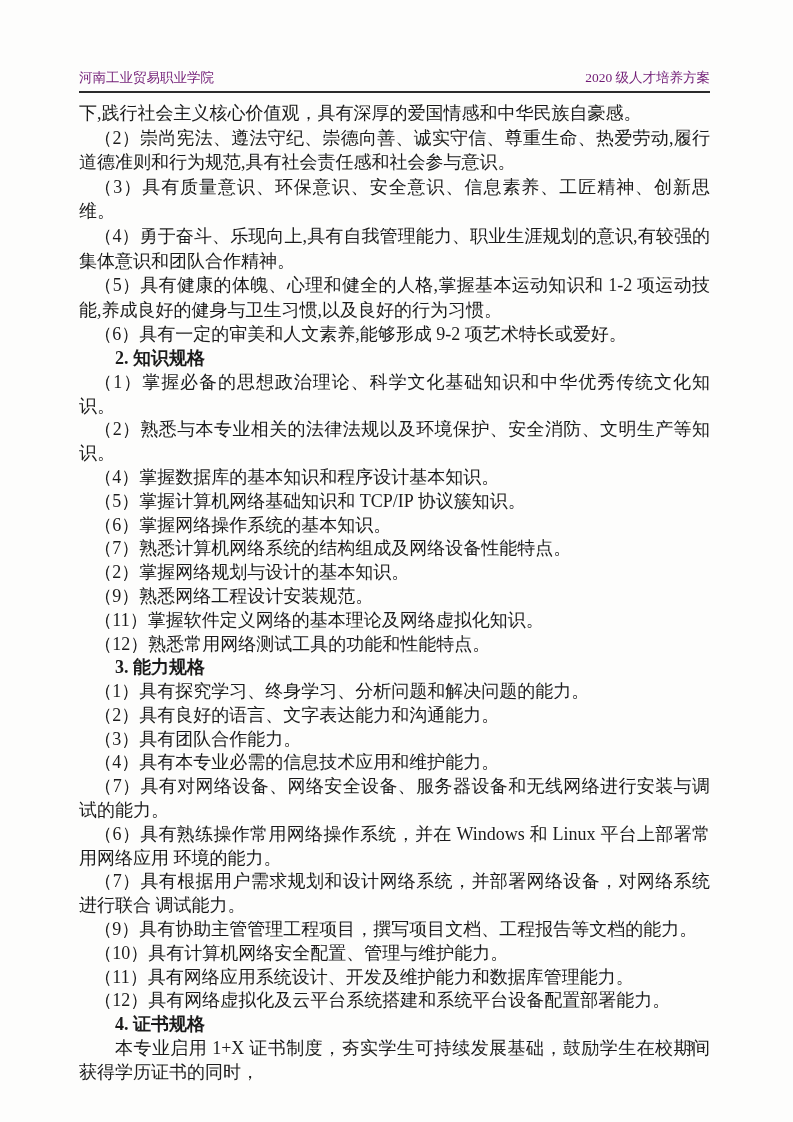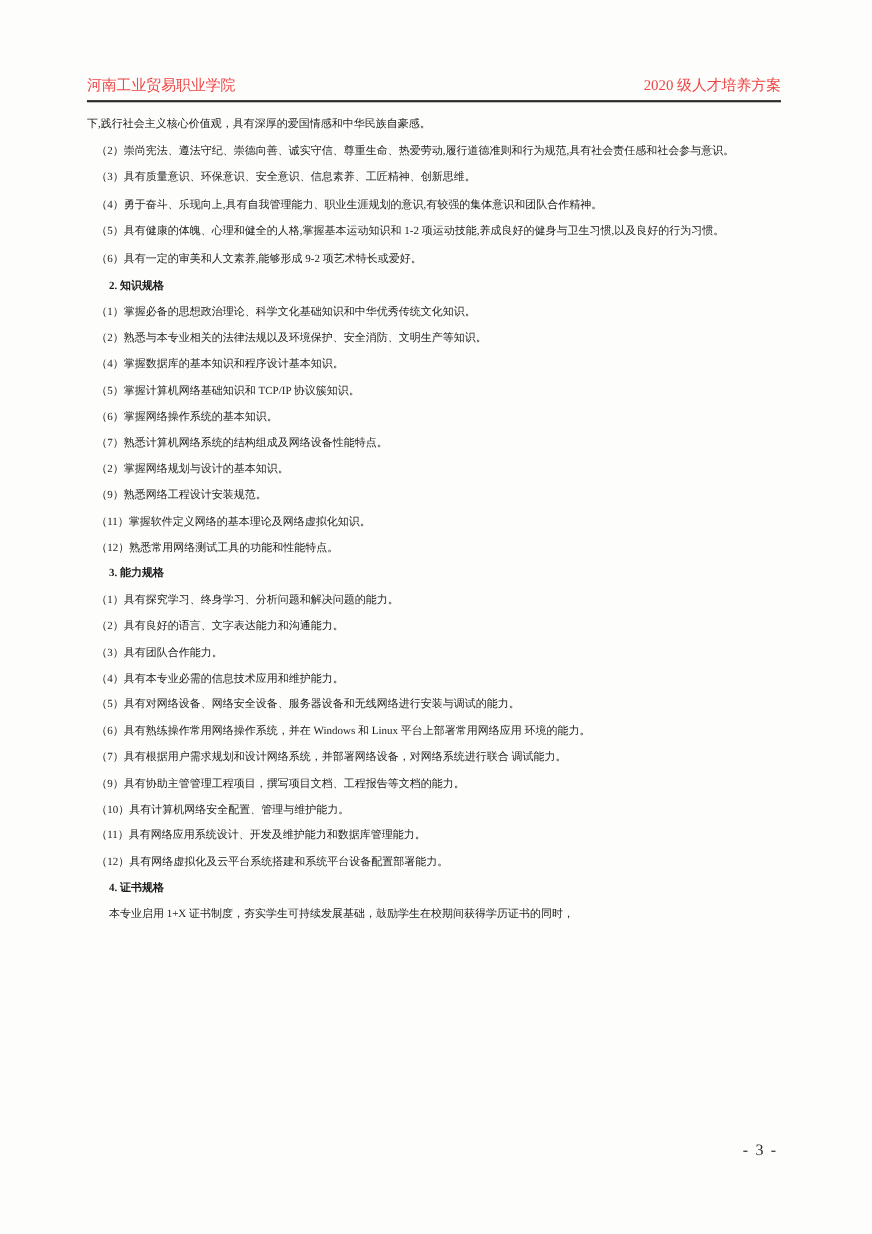--- a/index.html
+++ b/index.html
@@ -19,26 +19,26 @@
     position: absolute;
     top: 0; left: 79px; right: 83px;
     padding-top: 69px;
     padding-bottom: 5px;
     display: flex;
     justify-content: space-between;
     align-items: flex-end;
     border-bottom: 2px solid #2b2b2b;
     font-size: 13.5px;
     line-height: 17px;
-    color: #ef4444;
+    color: #701a75;
   }
   .main {
     position: absolute;
     top: 101px; left: 79px; right: 83px;
-    font-size: 10px;
+    font-size: 18px;
     text-align: justify;
     font-family: Liberation Serif, serif;
   }
   .main p {
     margin: 0;
     line-height: 23.8px;
   }
   .main p.loose { line-height: 24.6px; }
   .main p.item { text-indent: 0.85em; }
   .main p.heading { text-indent: 2em; font-weight: 700; }
@@ -79,21 +79,21 @@
       <p class="item">（7）熟悉计算机网络系统的结构组成及网络设备性能特点。</p>
       <p class="item">（2）掌握网络规划与设计的基本知识。</p>
       <p class="item">（9）熟悉网络工程设计安装规范。</p>
       <p class="item">（11）掌握软件定义网络的基本理论及网络虚拟化知识。</p>
       <p class="item">（12）熟悉常用网络测试工具的功能和性能特点。</p>
       <p class="heading">3. 能力规格</p>
       <p class="item">（1）具有探究学习、终身学习、分析问题和解决问题的能力。</p>
       <p class="item">（2）具有良好的语言、文字表达能力和沟通能力。</p>
       <p class="item">（3）具有团队合作能力。</p>
       <p class="item">（4）具有本专业必需的信息技术应用和维护能力。</p>
-      <p class="item">（5）具有对网络设备、网络安全设备、服务器设备和无线网络进行安装与调试的能力。</p>
+      <p class="item">（7）具有对网络设备、网络安全设备、服务器设备和无线网络进行安装与调试的能力。</p>
       <p class="item">（6）具有熟练操作常用网络操作系统，并在 Windows 和 Linux 平台上部署常用网络应用 环境的能力。</p>
       <p class="item">（7）具有根据用户需求规划和设计网络系统，并部署网络设备，对网络系统进行联合 调试能力。</p>
       <p class="item">（9）具有协助主管管理工程项目，撰写项目文档、工程报告等文档的能力。</p>
       <p class="item">（10）具有计算机网络安全配置、管理与维护能力。</p>
       <p class="item">（11）具有网络应用系统设计、开发及维护能力和数据库管理能力。</p>
       <p class="item">（12）具有网络虚拟化及云平台系统搭建和系统平台设备配置部署能力。</p>
       <p class="heading">4. 证书规格</p>
       <p class="opening">本专业启用 1+X 证书制度，夯实学生可持续发展基础，鼓励学生在校期间获得学历证书的同时，</p>
     </div>
 

